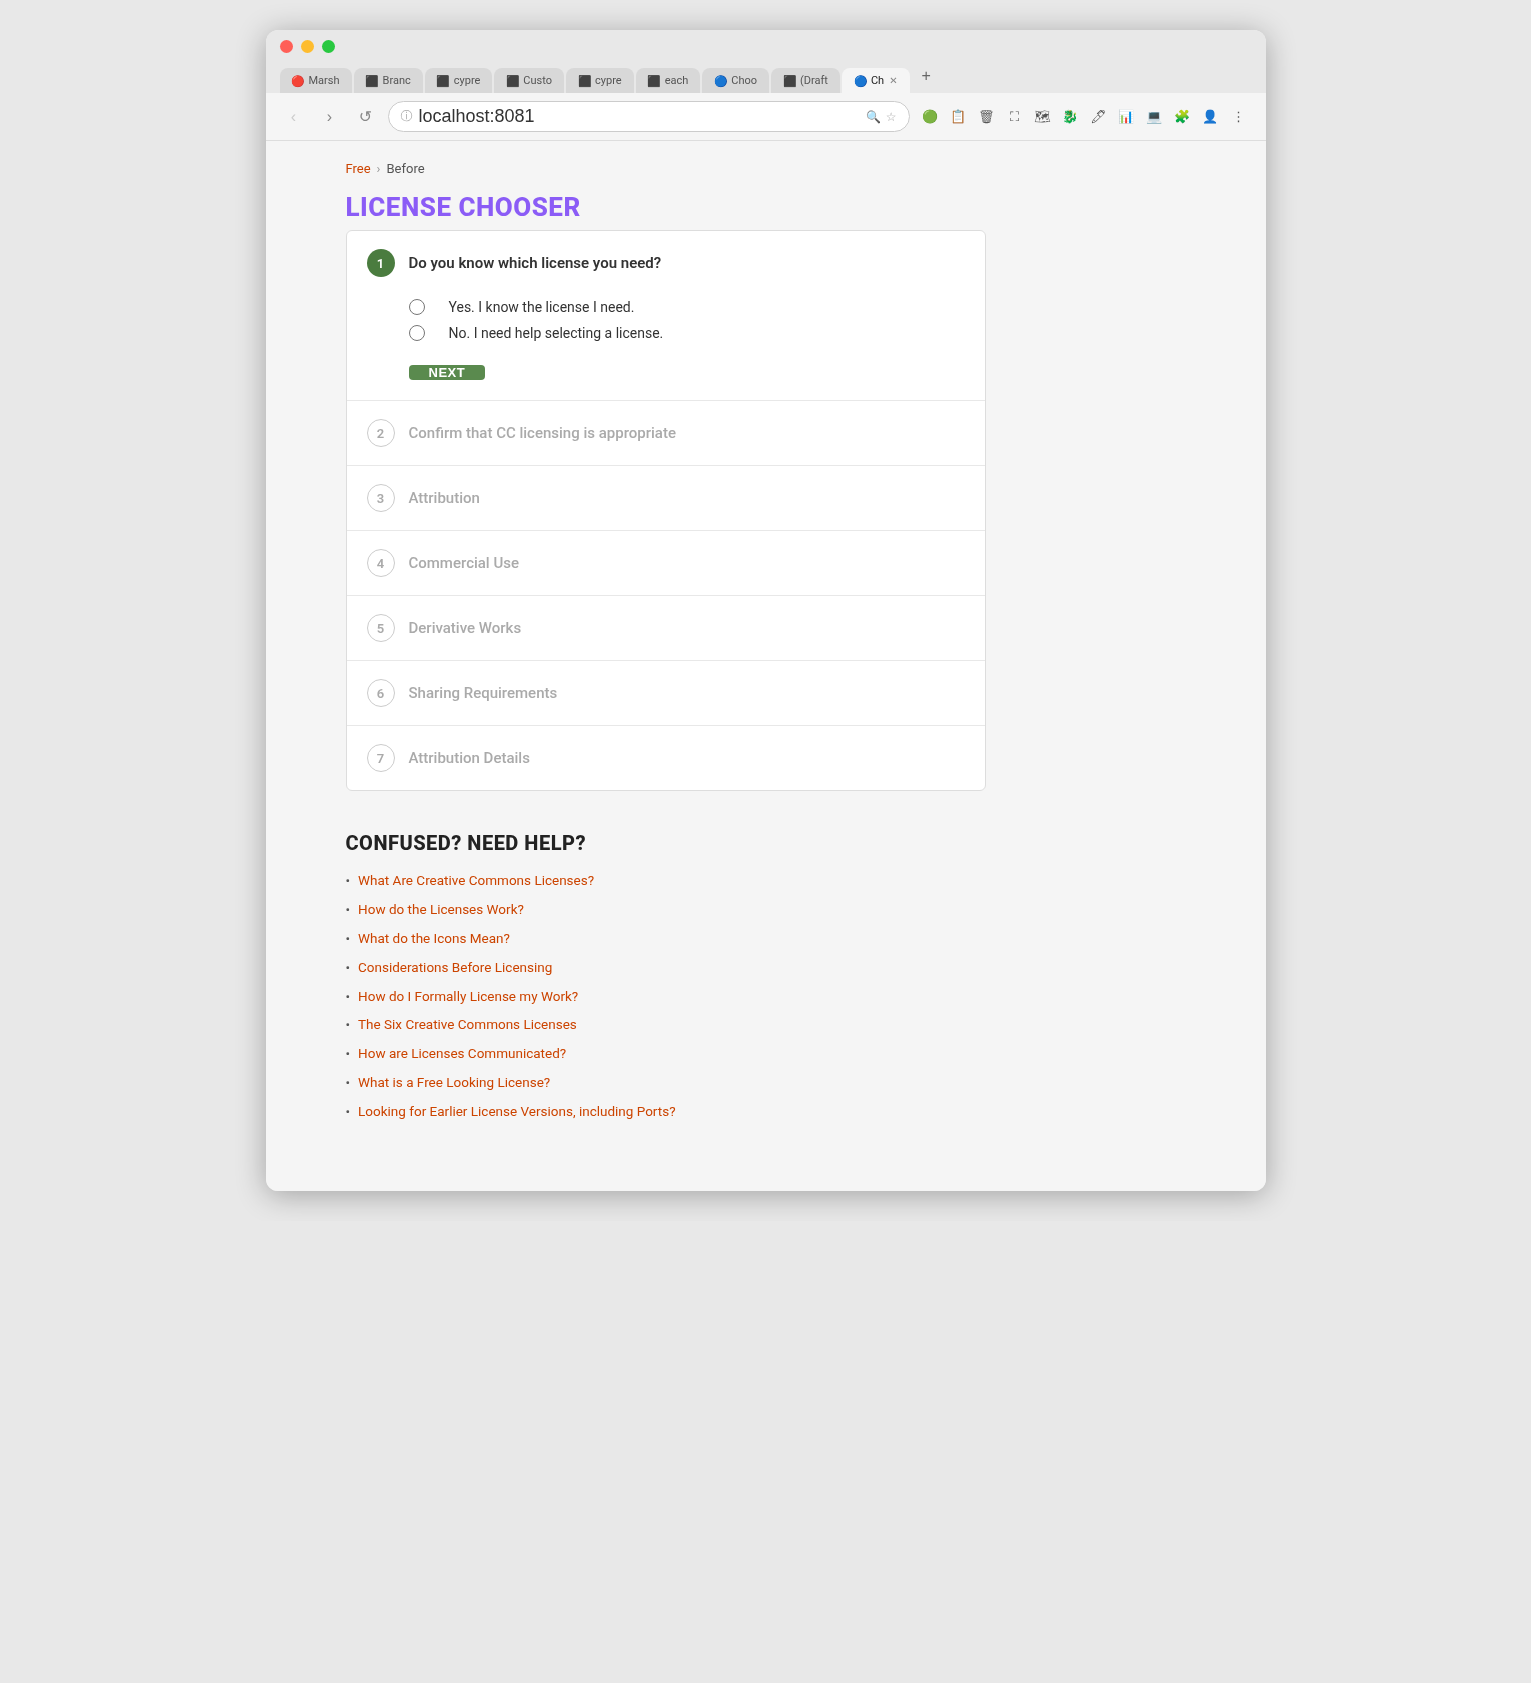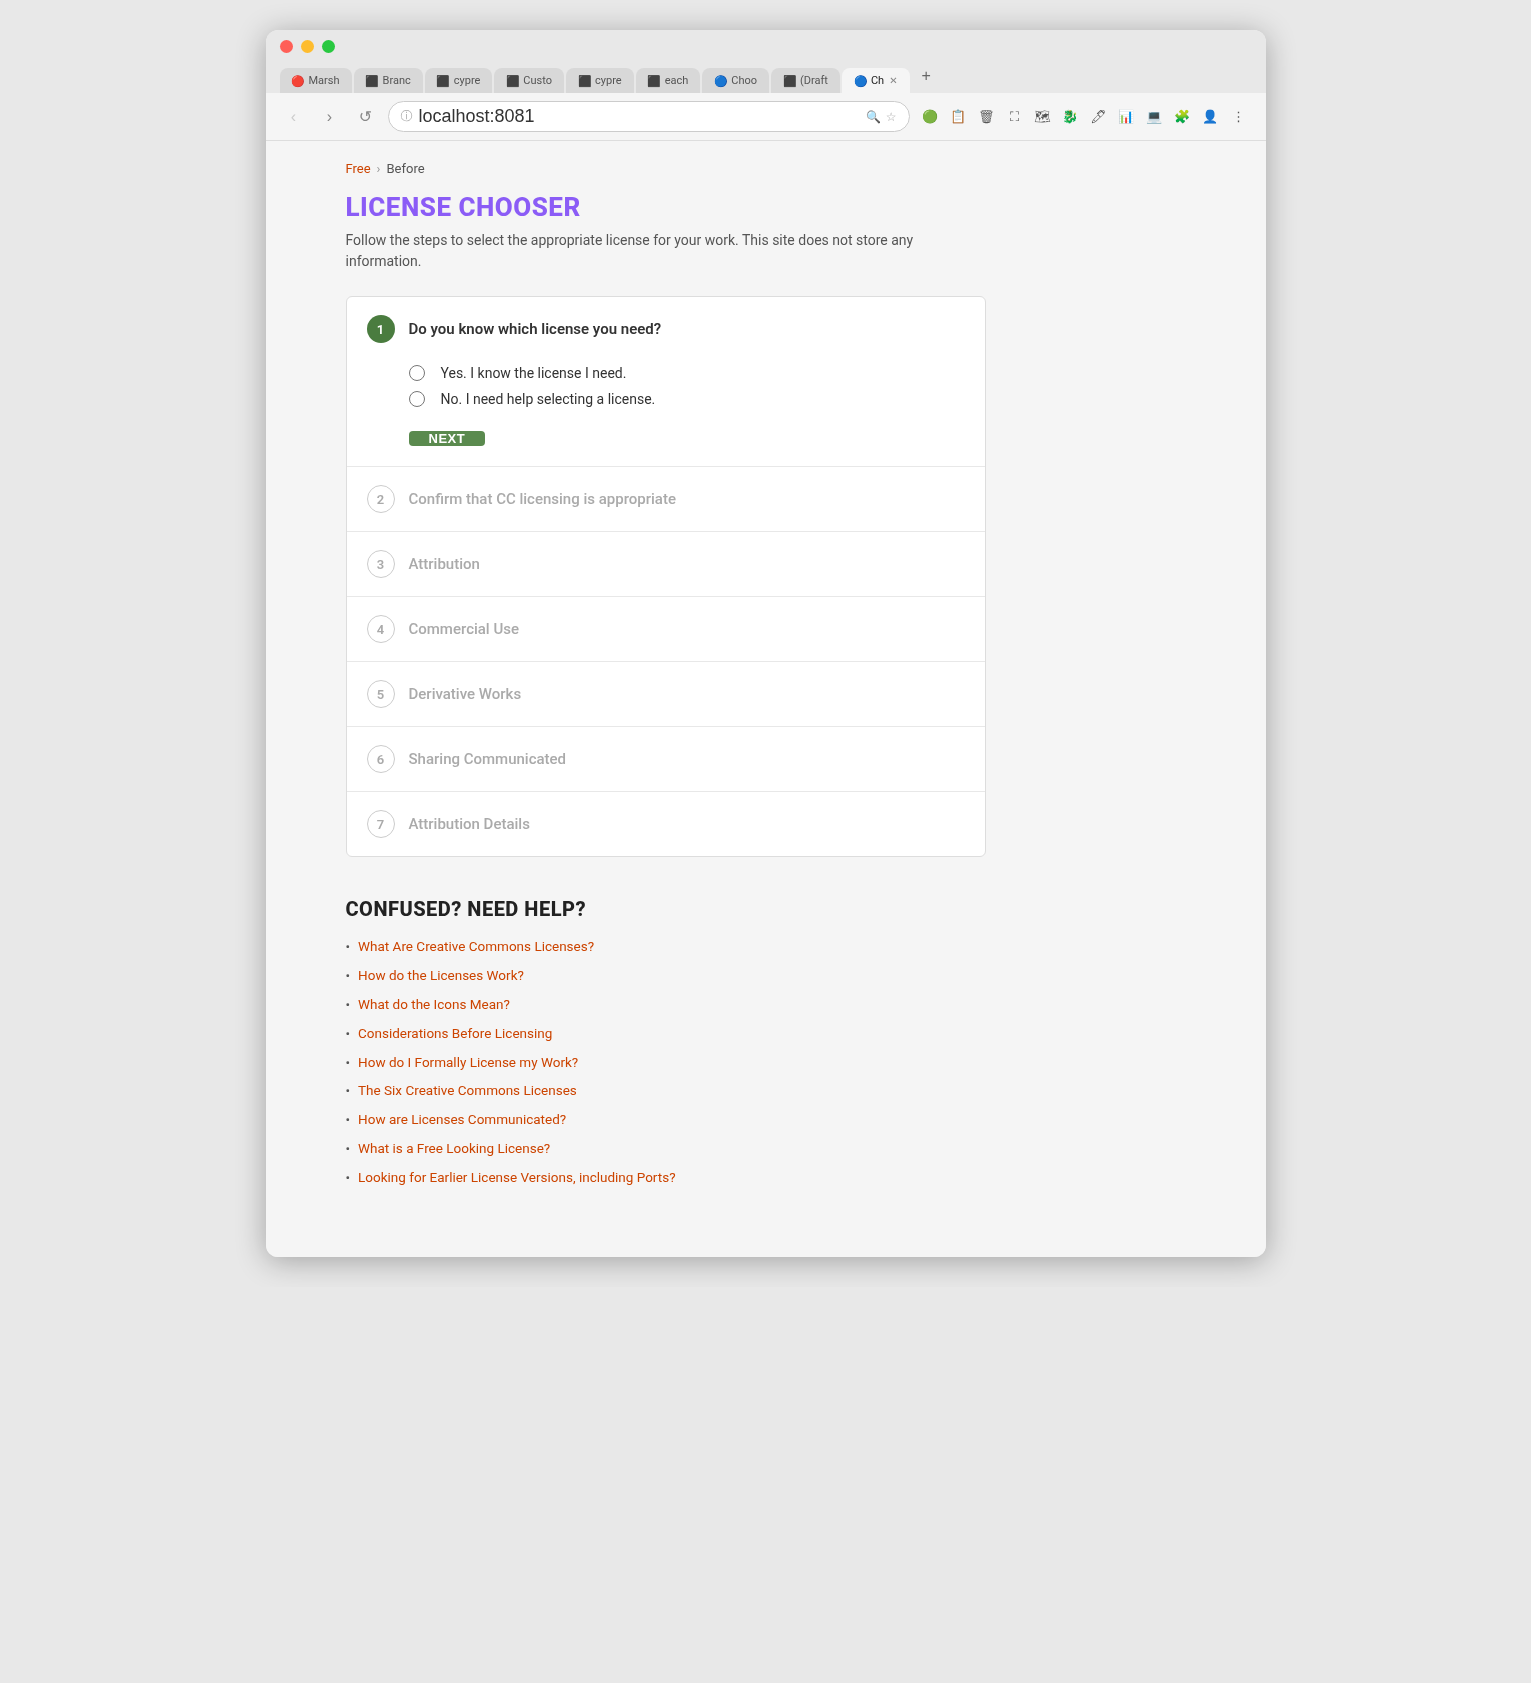--- a/index.html
+++ b/index.html
@@ -252,21 +252,21 @@
     }
 
     
     .step-body {
       padding: 4px 20px 20px 62px;
     }
 
     .radio-option {
       display: flex;
       align-items: flex-start;
-      gap: 16px;
+      gap: 24px;
       margin-bottom: 10px;
       cursor: pointer;
     }
     .radio-option input[type="radio"] {
       width: 16px;
       height: 16px;
       cursor: pointer;
       accent-color: #4a7c3f;
     }
     .radio-option label {
@@ -413,21 +413,20 @@
   <div class="browser-content">
     <div class="page-content">
 
       <div class="breadcrumb">
         <a href="#">Free</a>
         <span class="separator">›</span>
         <span class="current">Before</span>
       </div>
 
       <h1 class="page-title">LICENSE CHOOSER</h1>
-      <p class="page-description">Follow the steps to select the appropriate license for your work. This site does not store any information.</p>
 
       <div class="steps-container">
 
         <div class="step">
           <div class="step-header">
             <div class="step-number active">1</div>
             <span class="step-title">Do you know which license you need?</span>
           </div>
           <div class="step-body">
             <div class="radio-option">
@@ -466,21 +465,21 @@
         <div class="step">
           <div class="step-header">
             <div class="step-number inactive">5</div>
             <span class="step-title inactive">Derivative Works</span>
           </div>
         </div>
 
         <div class="step">
           <div class="step-header">
             <div class="step-number inactive">6</div>
-            <span class="step-title inactive">Sharing Communicated</span>
+            <span class="step-title inactive">Sharing Requirements</span>
           </div>
         </div>
 
         <div class="step">
           <div class="step-header">
             <div class="step-number inactive">7</div>
             <span class="step-title inactive">Attribution Details</span>
           </div>
         </div>
 

